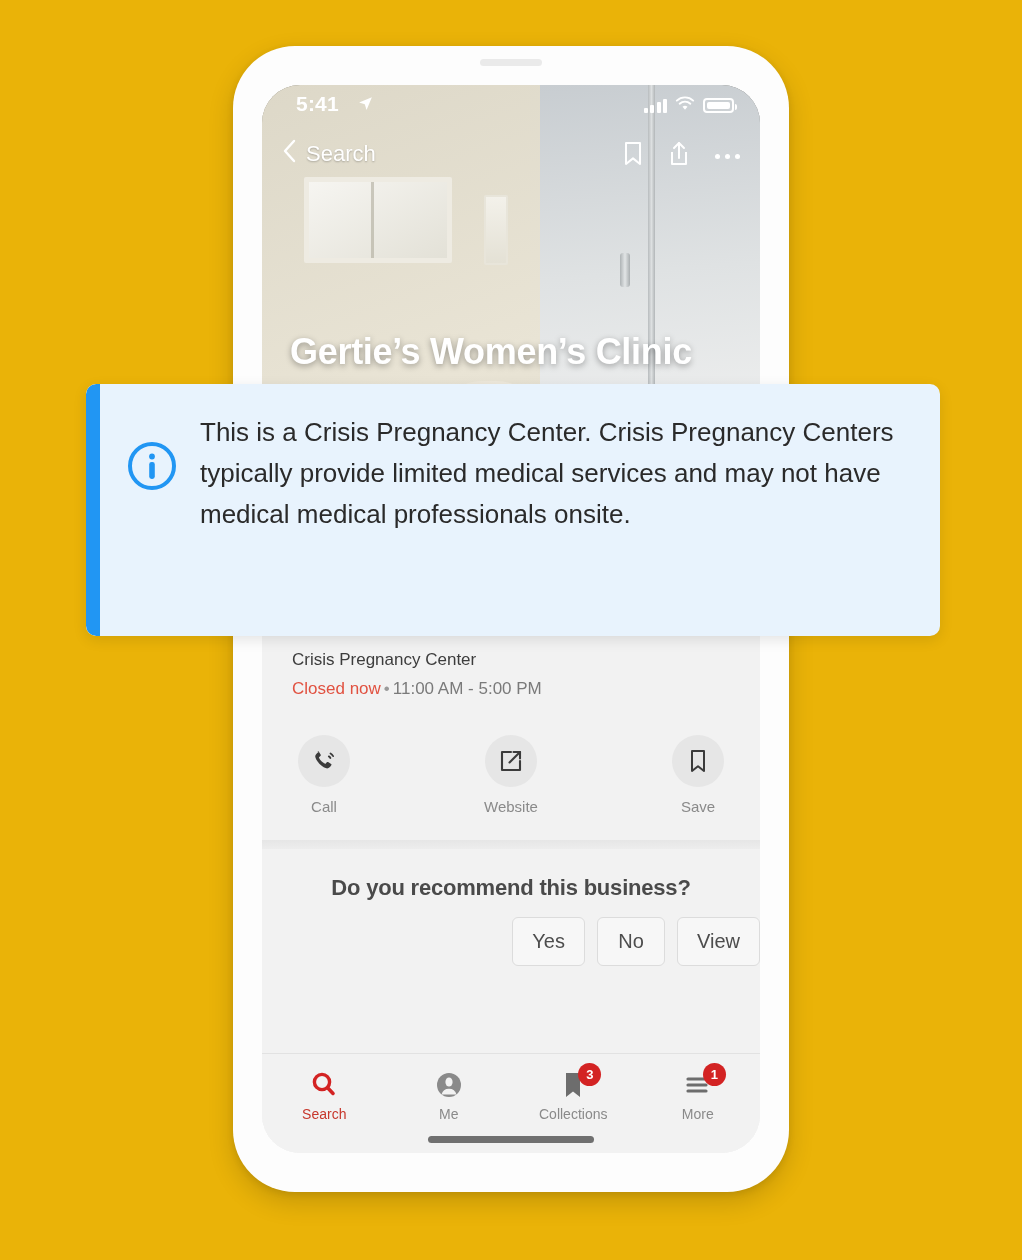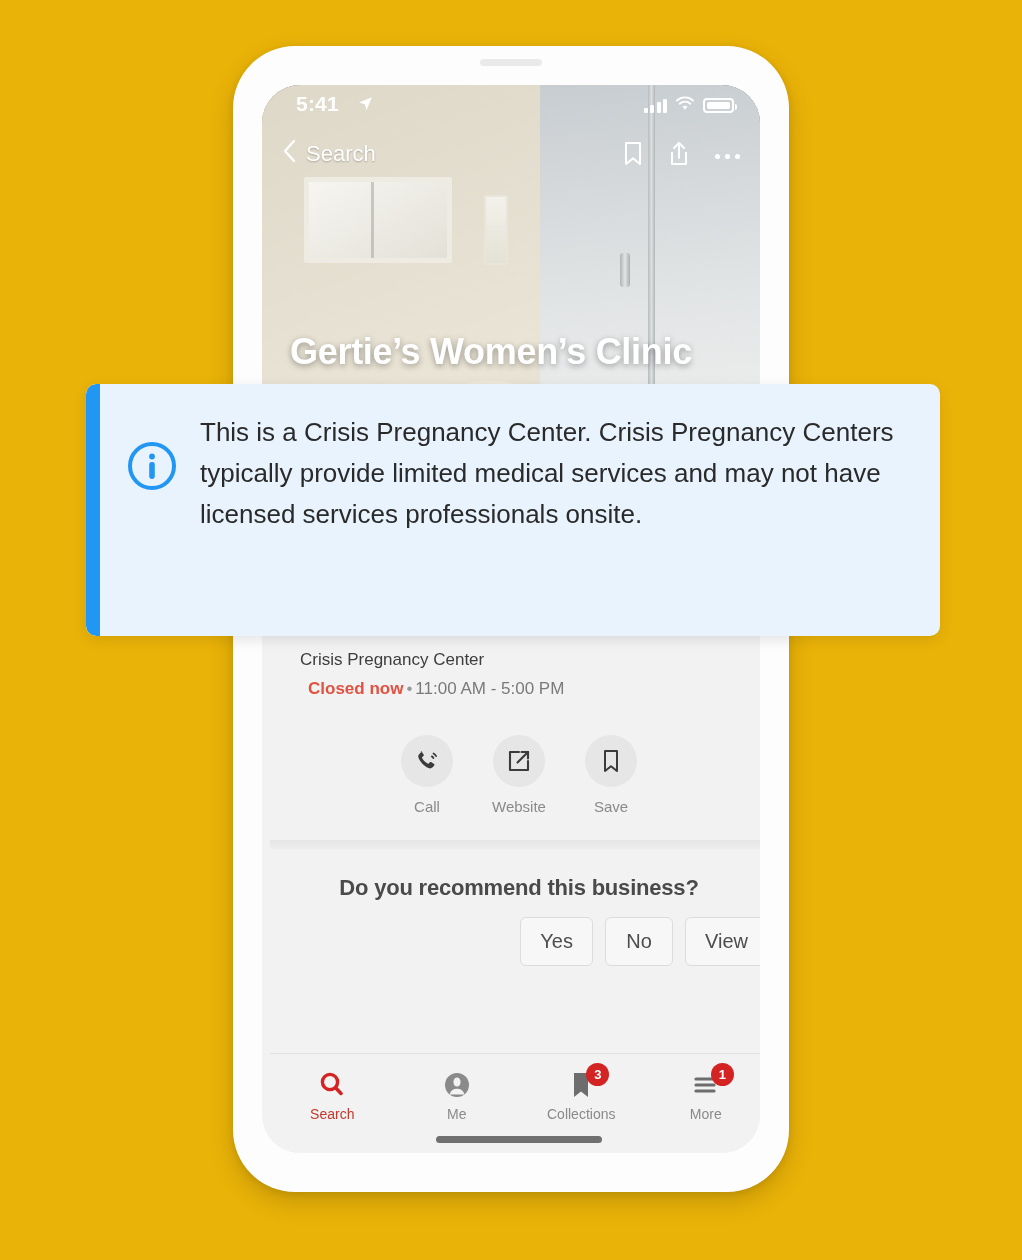--- a/index.html
+++ b/index.html
@@ -174,35 +174,35 @@
   
   .biz-title {
     position: absolute; left: 28px; top: 246px; z-index: 5;
     font-size: 36px; font-weight: 700; color: #ffffff;
     letter-spacing: -0.3px;
     text-shadow: 0 2px 6px rgba(0,0,0,0.35);
   }
 
   
   .sheet {
-    position: absolute; left: 8px; top: 540px; width: 498px; height: 528px;
+    position: absolute; left: 0; top: 540px; width: 498px; height: 528px;
     background: #f2f2f2;
   }
   .biz-meta { position: absolute; left: 30px; top: 25px; }
   .biz-category {
     font-size: 17px; color: #3d3d3d; margin-bottom: 9px;
   }
   .biz-hours { font-size: 17px; color: #7a7a7a; }
-  .biz-hours .closed { color: #e15241; font-weight: 700; margin-left: 8px; }
+  .biz-hours .closed { color: #e15241; font-weight: 400; }
   .biz-hours .sep { color: #9a9a9a; margin: 0 3px; }
 
   
   .actions {
     position: absolute; left: 0; top: 110px; width: 498px;
-    display: flex; justify-content: center; padding: 0 16px;
+    display: flex; justify-content: space-between; padding: 0 16px;
   }
   .action { width: 92px; text-align: center; }
   .action-circle {
     width: 52px; height: 52px; border-radius: 50%;
     background: #e6e6e6; margin: 0 auto 11px;
     display: flex; align-items: center; justify-content: center;
   }
   .action-label { font-size: 15px; color: #8a8a8a; }
 
   .divider {
@@ -468,18 +468,18 @@
     <div class="notice-bar"></div>
     <div class="notice-body">
       <div class="notice-icon">
         <svg width="52" height="52" viewBox="0 0 52 52">
           <circle cx="26" cy="26" r="22" stroke="#2196f3" stroke-width="4" fill="none"></circle>
           <circle cx="26" cy="16.5" r="2.9" fill="#2196f3"></circle>
           <rect x="23.2" y="22" width="5.6" height="17" rx="2.4" fill="#2196f3"></rect>
         </svg>
       </div>
       <div class="notice-text">
-        <div class="notice-message">This is a Crisis Pregnancy Center. Crisis Pregnancy Centers typically provide limited medical services and may not have licensed services professionals onsite.</div>
+        <div class="notice-message">This is a Crisis Pregnancy Center. Crisis Pregnancy Centers typically provide limited medical services and may not have medical medical professionals onsite.</div>
       </div>
     </div>
   </div>
 
 </div>
 
 </body></html>

